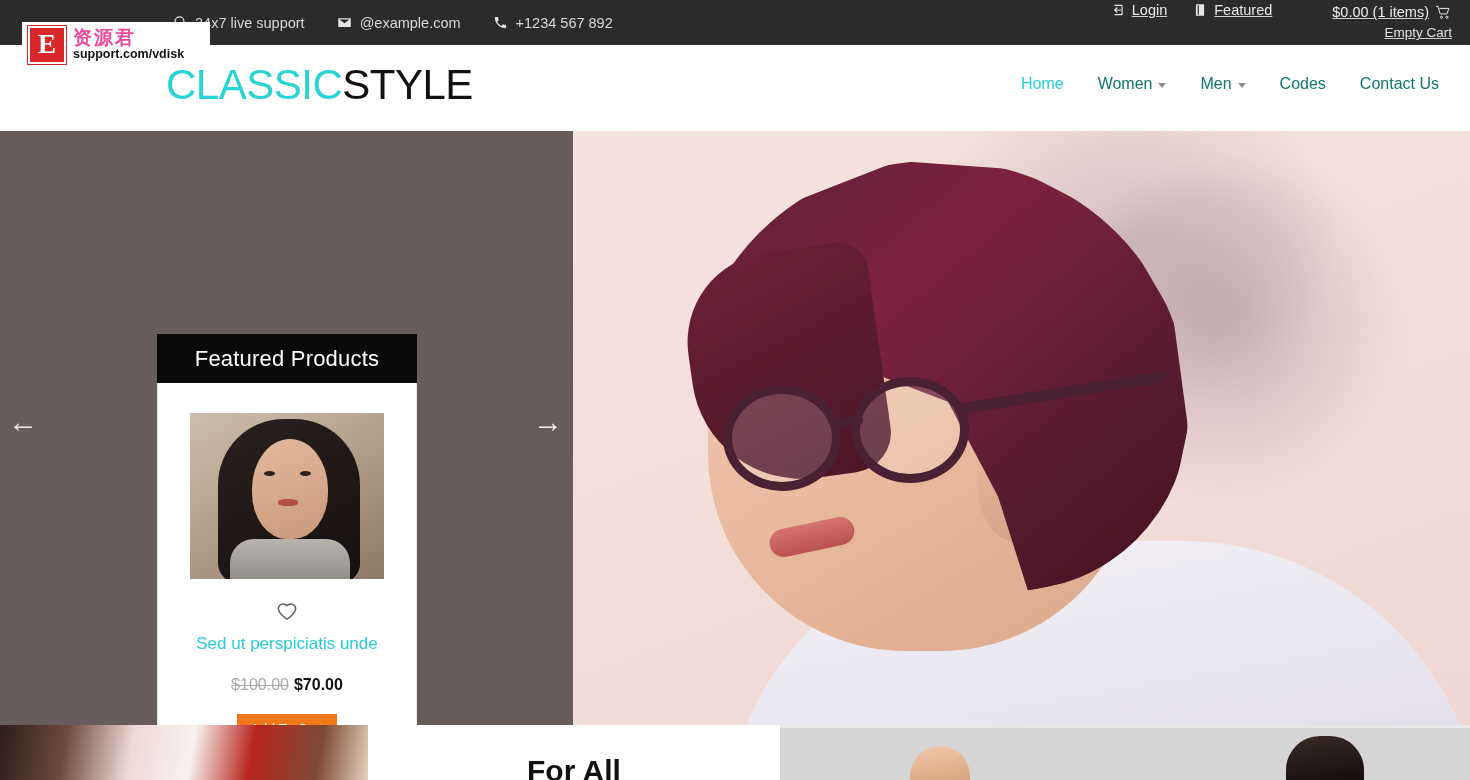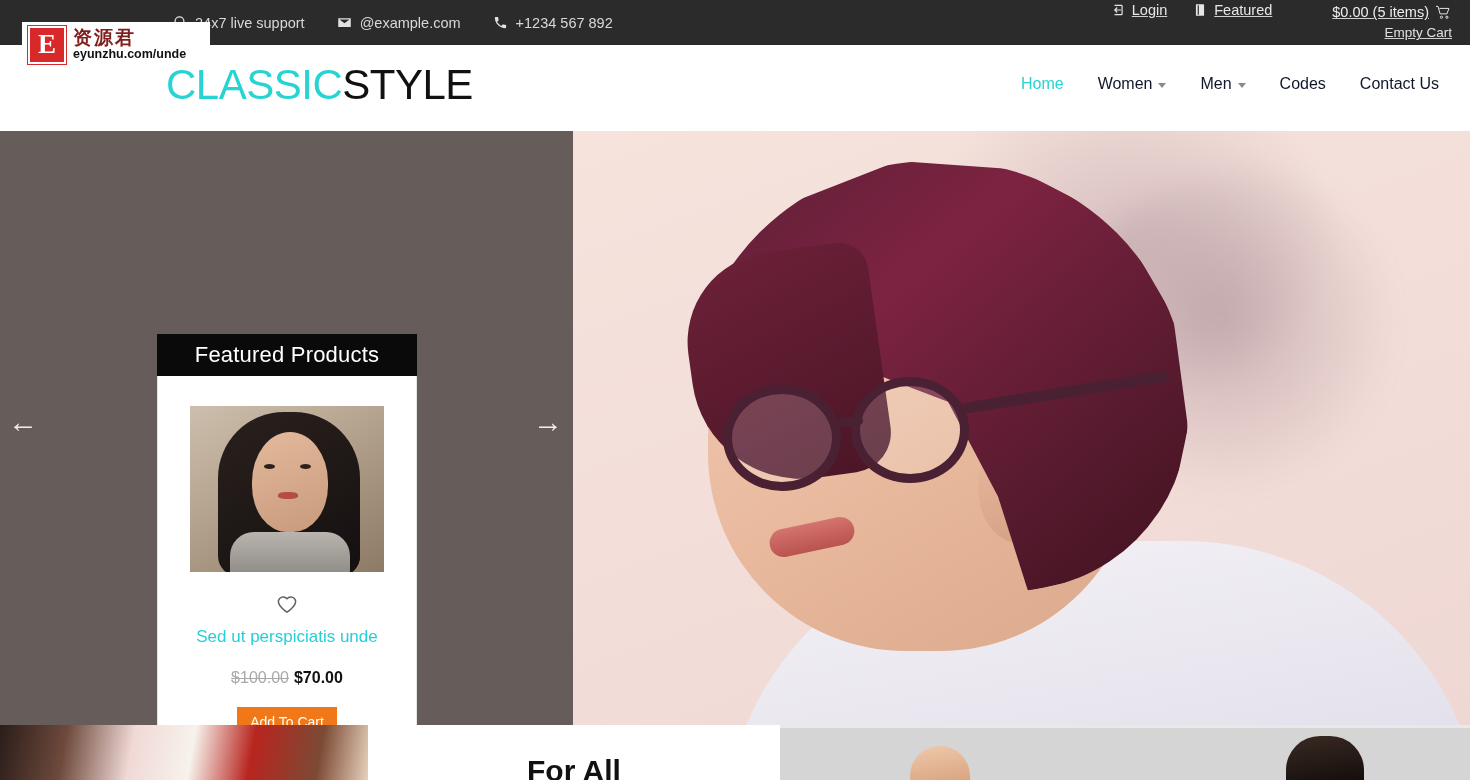--- a/index.html
+++ b/index.html
@@ -35,21 +35,21 @@
   
   .header{
     position:absolute; top:45px; left:0; width:1470px; height:78px;
     background:#fff; display:flex; align-items:center;
   }
   .logo{ position:absolute; left:166px; top:16px; font-size:42px; font-weight:400; letter-spacing:-0.5px; }
   .logo .c1{ color:#27d3d3; }
   .logo .c2{ color:#111; }
 
   .nav{ position:absolute; right:14px; top:30px; display:flex; align-items:center; gap:0; font-size:16px; }
-  .nav a{ color:#0f172a; text-decoration:none; padding:0 17px; display:flex; align-items:center; gap:6px; white-space:nowrap; }
+  .nav a{ color:#0f766e; text-decoration:none; padding:0 17px; display:flex; align-items:center; gap:6px; white-space:nowrap; }
   .nav a.active{ color:#27d3d3; }
   .caret{ width:0;height:0;border-left:4px solid transparent;border-right:4px solid transparent;border-top:5px solid #8a8a8a; display:inline-block; margin-top:3px;}
 
   
   .hero{ position:absolute; top:131px; left:0; width:1470px; height:594px; background:#665c59; overflow:hidden; }
   .hero-photo{
     position:absolute; top:0; left:573px; width:897px; height:594px;
     background:
       radial-gradient(ellipse 300px 240px at 62% 18%, rgba(170,140,150,.40), rgba(170,140,150,0) 70%),
       linear-gradient(160deg,#f6e3dc 0%,#f3ded9 45%,#efd8d4 100%);
@@ -84,21 +84,21 @@
 
   .hero-left{ position:absolute; top:0; left:0; width:573px; height:594px; }
 
   
   .arrow{ position:absolute; top:276px; color:#f2ece9; font-size:30px; line-height:1; user-select:none; }
   .arrow.prev{ left:8px; }
   .arrow.next{ left:533px; }
 
   
   .fp{ position:absolute; left:157px; top:203px; width:260px; height:448px; }
-  .fp-head{ background:#0a0a0a; color:#fff; height:42px; display:flex; align-items:center; justify-content:center;
+  .fp-head{ background:#0a0a0a; color:#fff; height:49px; display:flex; align-items:center; justify-content:center;
     font-size:22px; letter-spacing:.2px; }
   .fp-body{ background:#fff; height:399px; border:1px solid #e6e6e6; border-top:none; padding:30px 18px 0; text-align:center; }
   .fp-img{ width:194px; height:166px; margin:0 auto; overflow:hidden;
     background:linear-gradient(150deg,#cdbfae 0%,#b9a893 35%,#8d7a66 100%); position:relative; }
   .pm-hair{ position:absolute; left:28px; top:6px; width:142px; height:164px;
     background:linear-gradient(150deg,#2a211d,#141010); border-radius:66px 66px 20px 20px; }
   .pm-face{ position:absolute; left:62px; top:26px; width:76px; height:100px; border-radius:50% 50% 46% 46%;
     background:linear-gradient(160deg,#e3b99c,#c99a7c); }
   .pm-eye{ position:absolute; width:11px; height:5px; background:#2e211c; border-radius:50%; }
   .pm-eye.l{ left:74px; top:58px; } .pm-eye.r{ left:110px; top:58px; }
@@ -134,21 +134,21 @@
     background:linear-gradient(170deg,#3a2a23,#140e0c); }
   .strip-seam{ position:absolute; top:0; left:780px; width:690px; height:3px; background:#e9e9e9; }
 
   
   .wm{ position:absolute; left:22px; top:22px; width:188px; height:45px; background:#fff;
     display:flex; align-items:center; gap:7px; padding:3px 6px; }
   .wm-e{ width:38px; height:38px; background:#d8282a; color:#fff; font-family:"Liberation Serif", serif;
     font-weight:bold; font-size:27px; display:flex; align-items:center; justify-content:center;
     border:2px solid #fff; outline:1px solid #d8282a; }
   .wm-txt{ line-height:1.05; }
-  .wm-cn{ font-family:"DejaVu Sans", sans-serif; font-size:19px; font-weight:bold; color:#7f1d1d; letter-spacing:2px; }
+  .wm-cn{ font-family:"DejaVu Sans", sans-serif; font-size:19px; font-weight:bold; color:#ec4899; letter-spacing:2px; }
   .wm-url{ font-size:12.5px; color:#111; font-weight:bold; }
 </style>
 </head>
 <body>
 
 <div class="page">
 
   <div class="topbar">
     <div class="topbar-left">
 
@@ -191,21 +191,21 @@
         <div class="lnk">
           <svg viewBox="0 0 24 24">
               <path d="M6 2h12a1 1 0 011 1v18a1 1 0 01-1 1H6a1 1 0 01-1-1V3a1 1 0 011-1zm2 2v16h2V4H8z"></path>
             </svg>
           <span>Featured</span>
         </div>
       </div>
 
       <div class="cartbox">
         <div class="cartline1">
-          <span>$0.00 (5 items)</span>
+          <span>$0.00 (1 items)</span>
           <svg viewBox="0 0 24 22">
               <path d="M1 2h3l3 11h10l3-8H6"></path>
               <circle cx="9" cy="18" r="1.6"></circle>
               <circle cx="17" cy="18" r="1.6"></circle>
             </svg>
         </div>
         <div class="cartline2">Empty Cart</div>
       </div>
     </div>
   </div>
@@ -300,17 +300,17 @@
       <span class="sr-fig a"></span>
       <span class="sr-fig b"></span>
     </div>
     <div class="strip-seam"></div>
   </div>
 
   <div class="wm">
     <div class="wm-e">E</div>
     <div class="wm-txt">
       <div class="wm-cn">资源君</div>
-      <div class="wm-url">eyunzhu.com/unde</div>
+      <div class="wm-url">support.com/vdisk</div>
     </div>
   </div>
 
 </div>
 
 </body></html>

